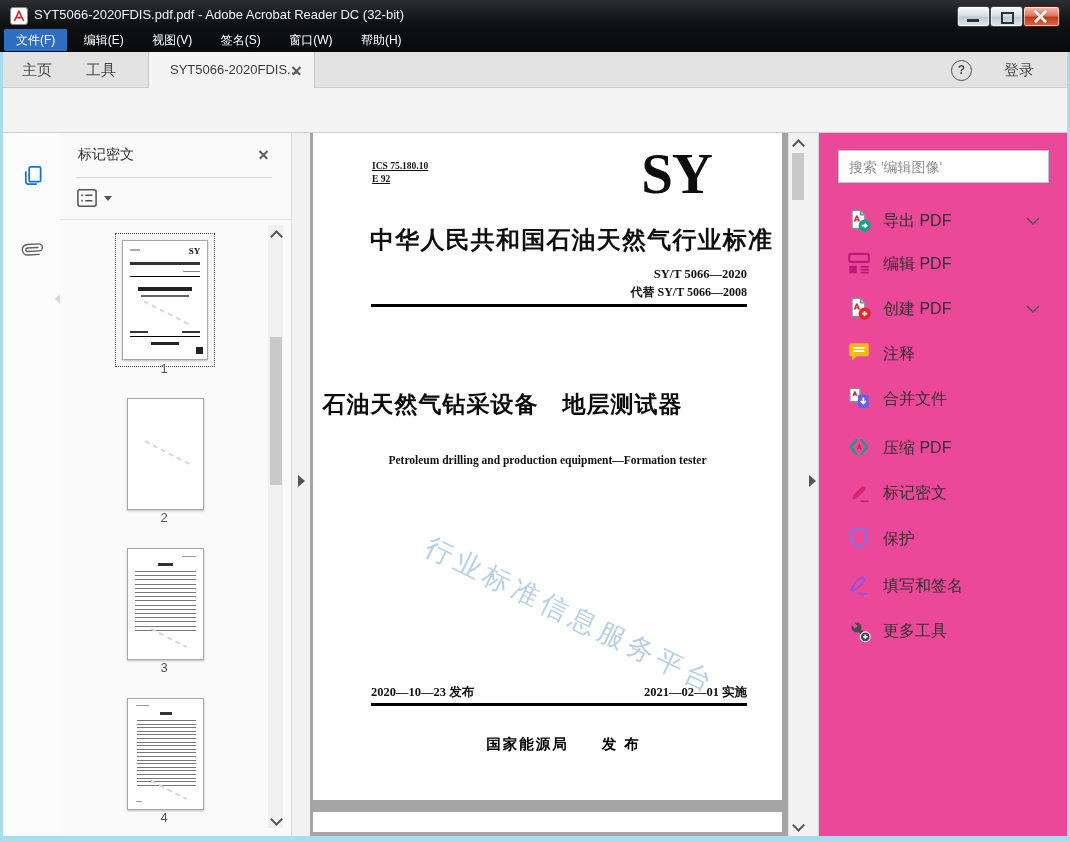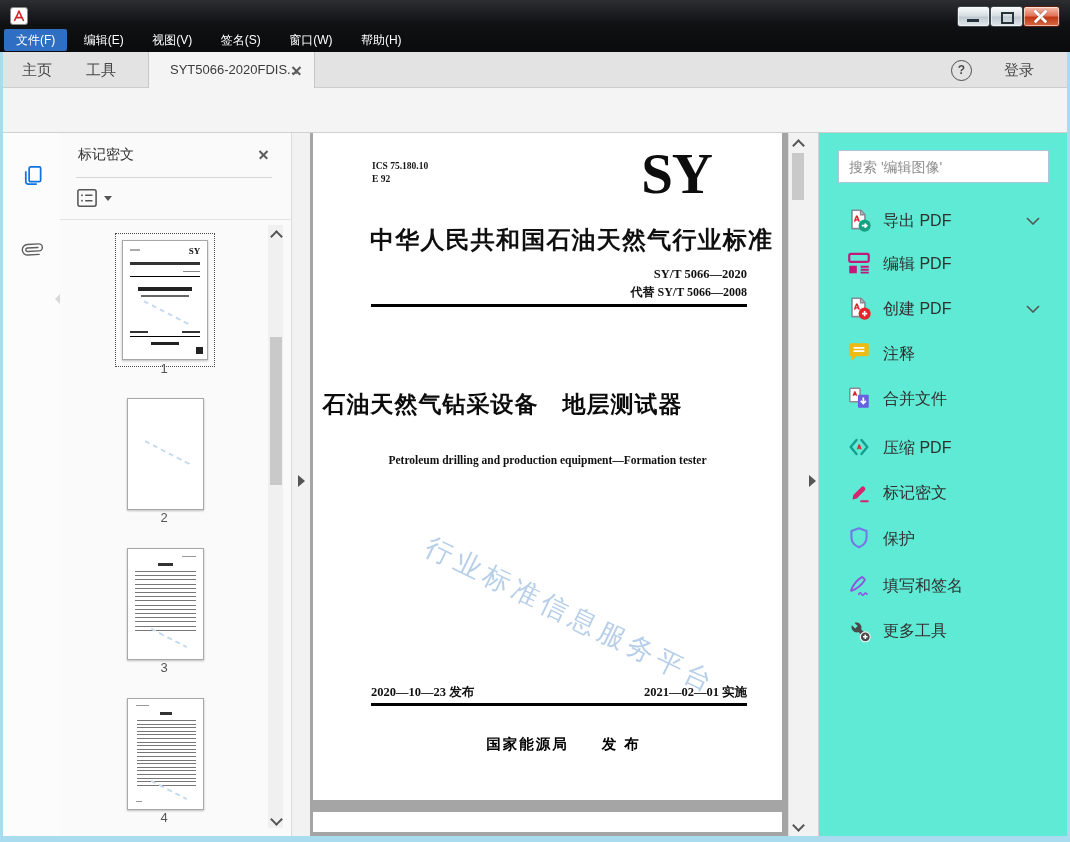--- a/index.html
+++ b/index.html
@@ -99,59 +99,60 @@
   #gutter-l{left:292px;top:133px;width:18px;height:703px;background:#f2f2f2;}
   #gutter-r{left:806px;top:133px;width:12px;height:703px;background:#f2f2f2;}
   .coll-arrow{width:0;height:0;border-top:6px solid transparent;border-bottom:6px solid transparent;border-left:7px solid #555;}
   #coll-l{left:6px;top:342px;} #coll-r{left:3px;top:342px;}
 
   
   #doc-canvas{left:310px;top:133px;width:478px;height:703px;background:#a5a5a5;}
   #doc-page{left:3px;top:0;width:469px;height:667px;background:#fff;}
   #doc-page2{left:3px;top:679px;width:469px;height:20px;background:#fff;}
   .serif{font-family:"Liberation Serif",serif;}
-  #pg-ics{left:59px;top:27px;font-weight:bold;font-size:9.5px;line-height:1.4;color:#151515;}
+  #pg-ics{left:59px;top:27px;font-weight:bold;font-size:9.5px;line-height:1.4;color:#151515;text-decoration:underline;}
   #pg-logo{right:70px;top:12px;font-weight:bold;font-size:57px;letter-spacing:-1px;color:#0d0d0d;line-height:1;}
   #pg-header{left:57px;top:91px;font-weight:bold;font-size:24px;letter-spacing:1.2px;color:#0f0f0f;white-space:nowrap;}
   #pg-no{right:35px;top:134px;font-weight:bold;font-size:12.5px;color:#111;}
   #pg-replace{right:35px;top:151px;font-weight:bold;font-size:12px;color:#111;}
   #pg-rule1{left:58px;top:171px;width:376px;height:2.5px;background:#000;}
   #pg-title{left:0;top:256px;width:379px;text-align:center;font-weight:bold;font-size:23px;letter-spacing:1px;color:#0c0c0c;}
   #pg-title-en{left:0;top:301px;width:469px;text-align:center;font-weight:bold;font-size:11.5px;color:#111;margin-top:20px;}
   #pg-watermark{left:122px;top:396px;transform:rotate(26deg);transform-origin:0 0;font-size:27px;letter-spacing:5px;
     color:#b7cfe9;white-space:nowrap;}
   #pg-date-l{left:58px;top:551px;font-weight:bold;font-size:12.5px;color:#111;}
   #pg-date-r{right:35px;top:551px;font-weight:bold;font-size:12.5px;color:#111;}
   #pg-rule2{left:58px;top:570px;width:376px;height:2.5px;background:#000;}
   #pg-publisher{left:16px;top:602px;width:469px;text-align:center;font-weight:bold;font-size:14.5px;letter-spacing:2px;color:#000000;}
 
   
   #doc-sb{left:788px;top:133px;width:18px;height:703px;background:#f2f2f2;border-left:1px solid #dedede;box-sizing:border-box;}
   #doc-sb-thumb{left:2.5px;top:20px;width:12px;height:47px;}
   #doc-chev-up{left:5px;top:8px;} #doc-chev-down{left:5px;top:688px;}
 
   
-  #right-panel{left:818px;top:133px;width:249px;height:703px;background:#5eead4;border-left:1px solid #d3d3d3;box-sizing:border-box;}
+  #right-panel{left:818px;top:133px;width:249px;height:703px;background:#ec4899;border-left:1px solid #d3d3d3;box-sizing:border-box;}
   #rp-search{left:19px;top:17px;width:211px;height:33px;border:1px solid #a9c6de;background:#fff;box-sizing:border-box;
     font-size:14px;color:#555;padding:0 10px;font-family:"Liberation Sans",sans-serif;}
   #rp-search::placeholder{color:#8d8d8d;}
   .rp-item{left:0;width:249px;height:36px;}
   .rp-icon{position:absolute;left:27px;top:4px;width:26px;height:26px;}
   .rp-label{position:absolute;left:64px;top:0;height:36px;line-height:36px;font-size:16px;color:#303030;white-space:nowrap;}
   .rp-chev{position:absolute;right:28px;top:14px;}
 </style>
 </head>
 <body>
 
 <div id="chrome" class="abs">
   <span id="pdf-badge" class="abs">
     <svg width="16" height="16" viewBox="0 0 16 16">
         <path d="M8 3C6 8 5 10 3.6 12.4 M8 3c2 5 3 7 4.4 9.4 M4.8 9.6h6.4" fill="none" stroke="#d6252b" stroke-width="1.6" stroke-linecap="round"></path>
       </svg>
   </span>
+  <span id="win-title" class="abs">SYT5066-2020FDIS.pdf.pdf - Adobe Acrobat Reader DC (32-bit)</span>
   <span id="btn-min" class="abs wbtn">
       <i></i>
     </span>
   <span id="btn-max" class="abs wbtn">
       <i></i>
     </span>
   <span id="btn-close" class="abs wbtn">
       <i></i>
       <b></b>
     </span>

